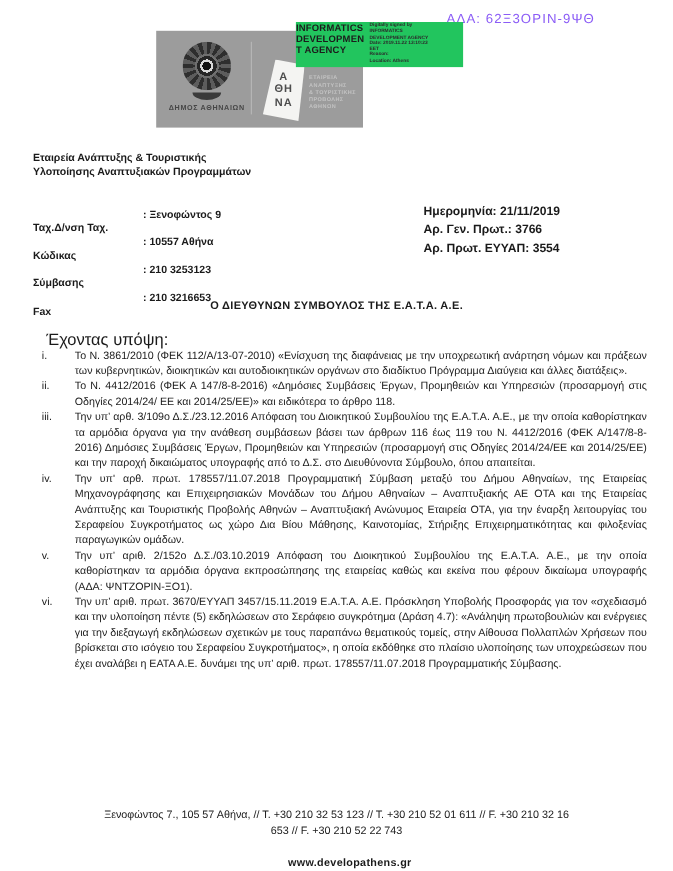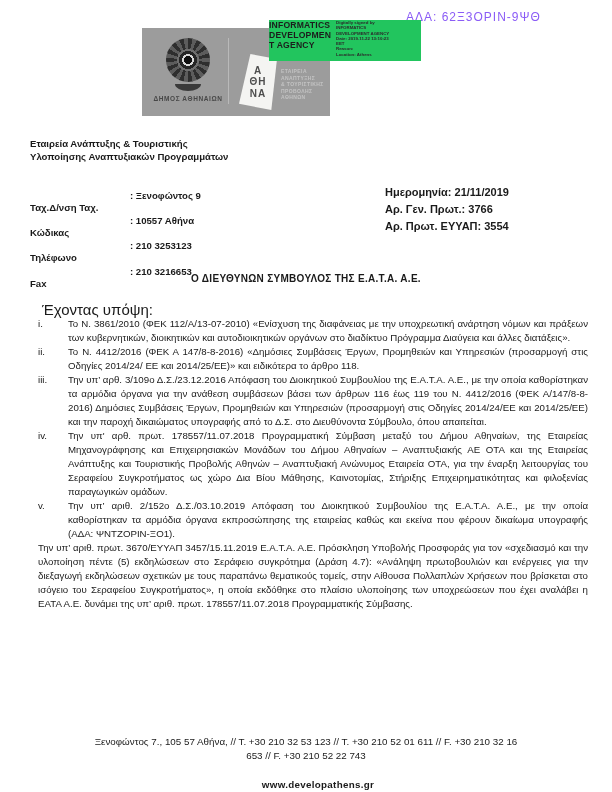--- a/index.html
+++ b/index.html
@@ -112,21 +112,21 @@
   <div class="contacts" id="contact-rows">
       <div class="contact-row">
         <span class="contact-label">Ταχ.Δ/νση Ταχ.</span>
         <span class="contact-value">: Ξενοφώντος 9</span>
       </div>
       <div class="contact-row">
         <span class="contact-label">Κώδικας</span>
         <span class="contact-value">: 10557 Αθήνα</span>
       </div>
       <div class="contact-row">
-        <span class="contact-label">Τηλέφωνο</span>
+        <span class="contact-label">Σύμβασης</span>
         <span class="contact-value">: 210 3253123</span>
       </div>
       <div class="contact-row">
         <span class="contact-label">Fax</span>
         <span class="contact-value">: 210 3216653</span>
       </div>
     </div>
 
   <div class="proto">
     <div>Ημερομηνία: 21/11/2019</div>
@@ -153,20 +153,21 @@
       </li>
       <li class="consideration">
         <span class="c-num">iv.</span>
         <div class="c-text">Την υπ' αρθ. πρωτ. 178557/11.07.2018 Προγραμματική Σύμβαση μεταξύ του Δήμου Αθηναίων, της Εταιρείας Μηχανογράφησης και Επιχειρησιακών Μονάδων του Δήμου Αθηναίων – Αναπτυξιακής ΑΕ ΟΤΑ και της Εταιρείας Ανάπτυξης και Τουριστικής Προβολής Αθηνών – Αναπτυξιακή Ανώνυμος Εταιρεία ΟΤΑ, για την έναρξη λειτουργίας του Σεραφείου Συγκροτήματος ως χώρο Δια Βίου Μάθησης, Καινοτομίας, Στήριξης Επιχειρηματικότητας και φιλοξενίας παραγωγικών ομάδων.</div>
       </li>
       <li class="consideration">
         <span class="c-num">v.</span>
         <div class="c-text">Την υπ’ αριθ. 2/152ο Δ.Σ./03.10.2019 Απόφαση του Διοικητικού Συμβουλίου της Ε.Α.Τ.Α. Α.Ε., με την οποία καθορίστηκαν τα αρμόδια όργανα εκπροσώπησης της εταιρείας καθώς και εκείνα που φέρουν δικαίωμα υπογραφής (ΑΔΑ: ΨΝΤΖΟΡΙΝ-ΞΟ1).</div>
       </li>
       <li class="consideration">
+        <span class="c-num">vi.</span>
         <div class="c-text">Την υπ’ αριθ. πρωτ. 3670/ΕΥΥΑΠ 3457/15.11.2019 Ε.Α.Τ.Α. Α.Ε. Πρόσκληση Υποβολής Προσφοράς για τον «σχεδιασμό και την υλοποίηση πέντε (5) εκδηλώσεων στο Σεράφειο συγκρότημα (Δράση 4.7): «Ανάληψη πρωτοβουλιών και ενέργειες για την διεξαγωγή εκδηλώσεων σχετικών με τους παραπάνω θεματικούς τομείς, στην Αίθουσα Πολλαπλών Χρήσεων που βρίσκεται στο ισόγειο του Σεραφείου Συγκροτήματος», η οποία εκδόθηκε στο πλαίσιο υλοποίησης των υποχρεώσεων που έχει αναλάβει η ΕΑΤΑ Α.Ε. δυνάμει της υπ’ αριθ. πρωτ. 178557/11.07.2018 Προγραμματικής Σύμβασης.</div>
       </li>
     </ol>
 
   <div class="footer">
     <div class="footer-contact">Ξενοφώντος 7., 105 57 Αθήνα, // Τ. +30 210 32 53 123 // Τ. +30 210 52 01 611 // F. +30 210 32 16 653 // F. +30 210 52 22 743</div>
     <div class="footer-site">www.developathens.gr</div>
   </div>
 
 </div>

